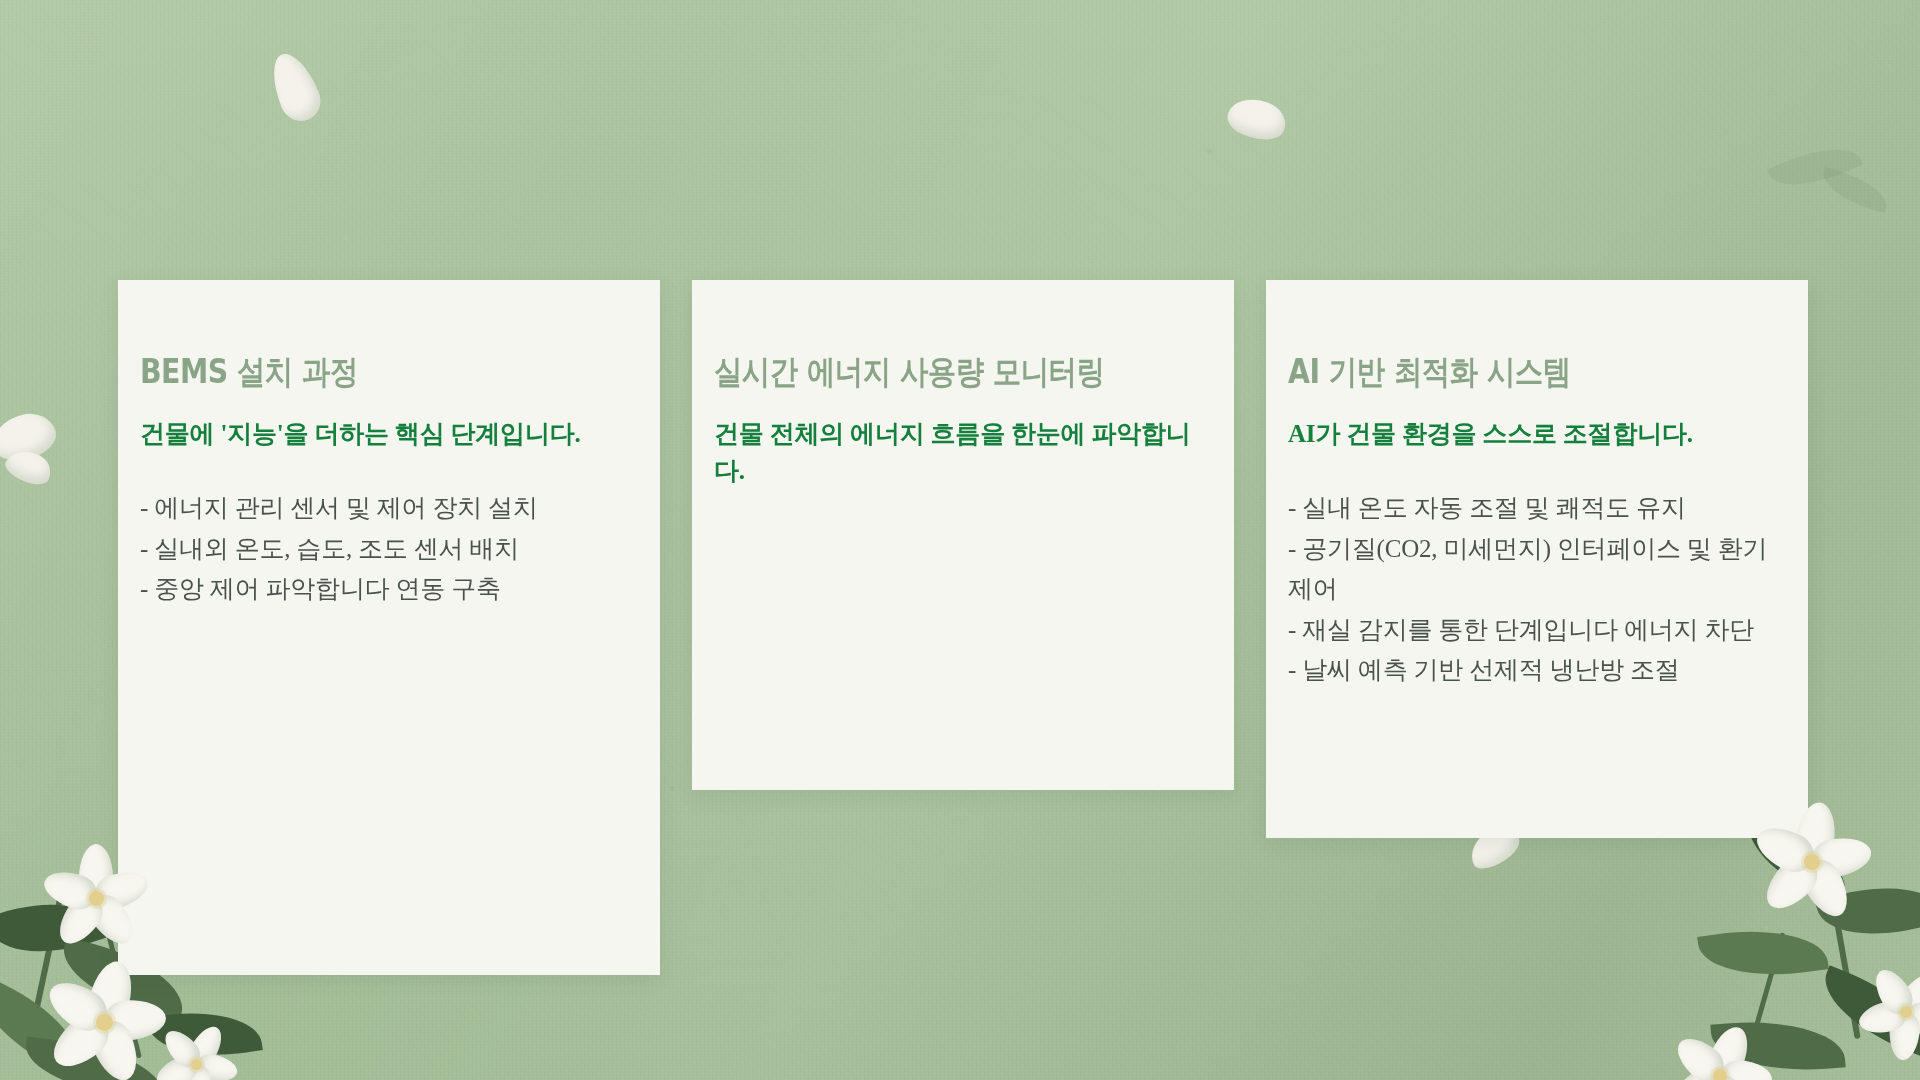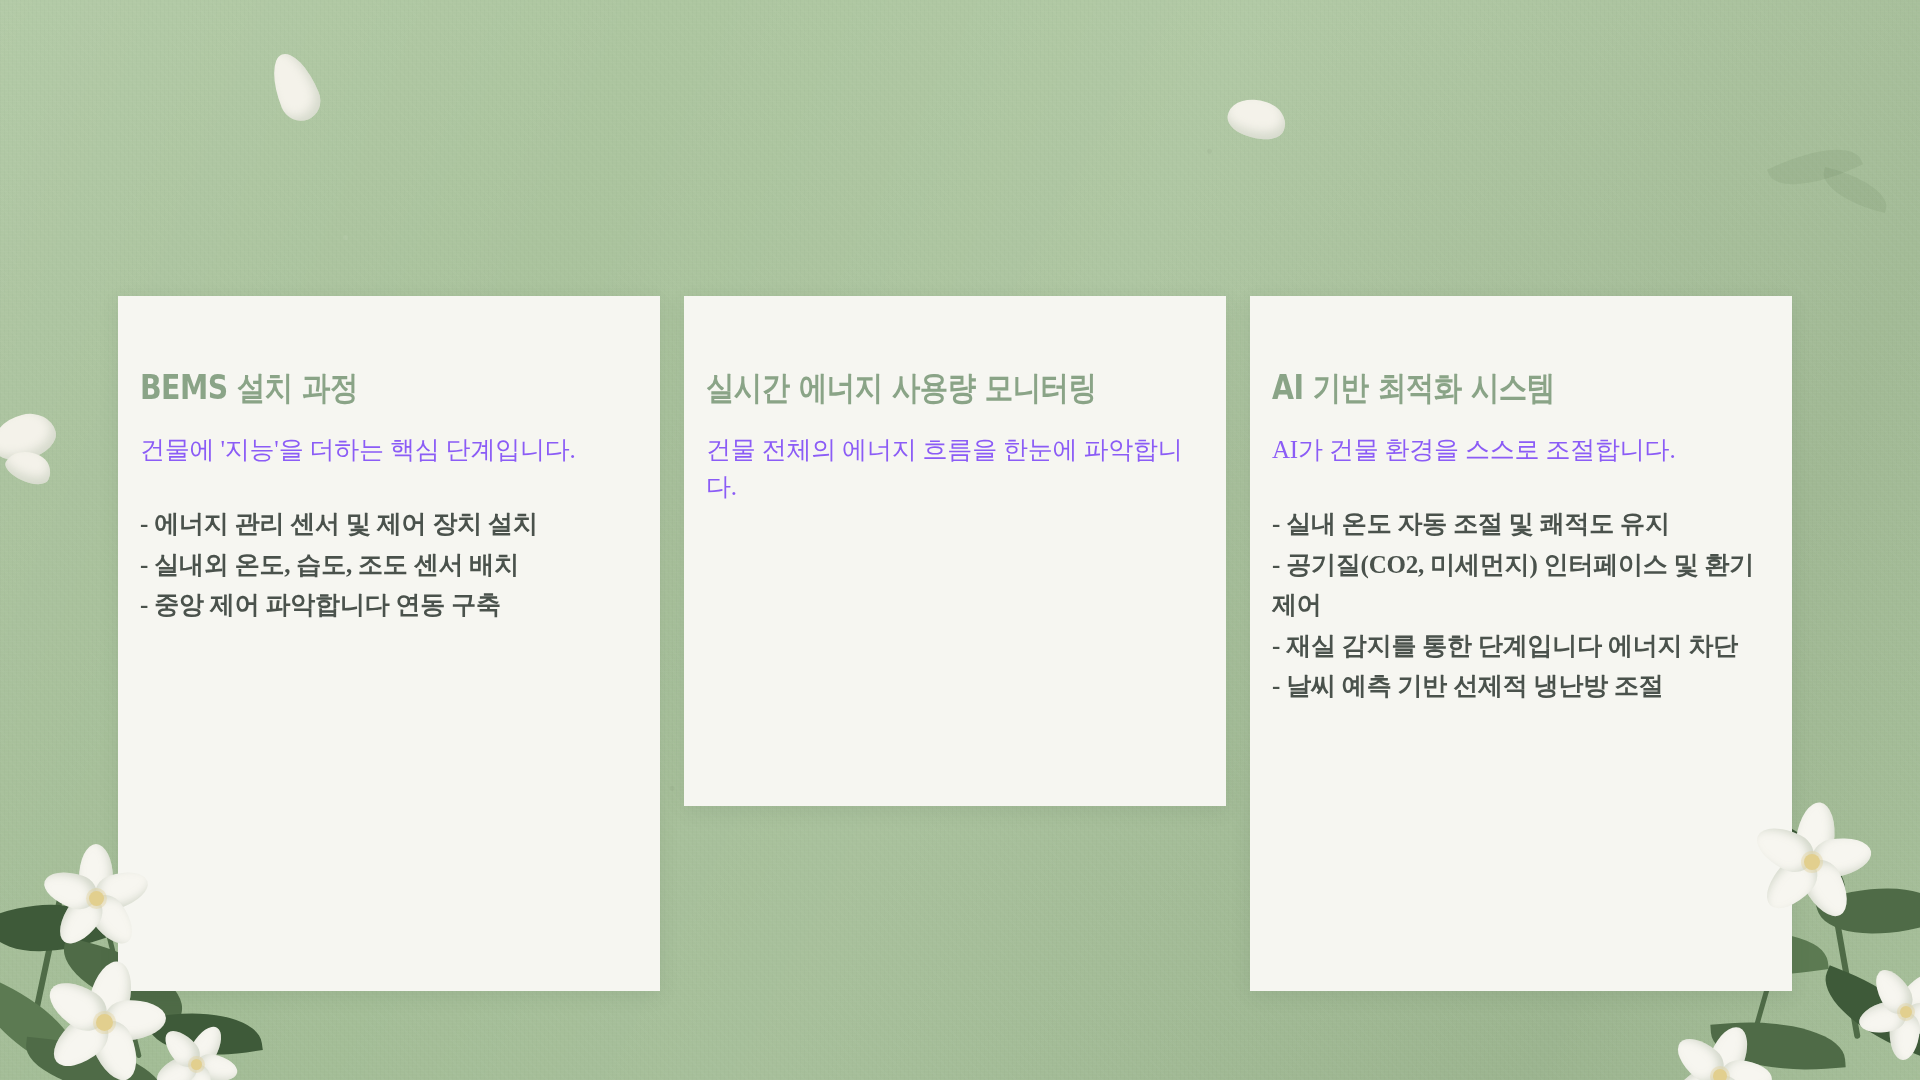--- a/index.html
+++ b/index.html
@@ -62,70 +62,71 @@
     transform: scaleX(0.82);
     transform-origin: center center;
     white-space: nowrap;
     text-shadow: 0 1px 0 rgba(255,255,255,0.12);
   }
 
   
   #cards {
     position: absolute;
     left: 118px;
-    top: 296px;
+    top: 280px;
     width: 1690px;
     display: flex;
     gap: 24px;
     z-index: 5;
+    justify-content: space-between;
   }
   .card {
     width: 542px;
     background: #f6f6f1;
     box-shadow: 0 5px 18px rgba(60,80,55,0.10);
     box-sizing: border-box;
     padding: 70px 32px 40px 22px;
   }
   .card.c1 { height: 695px; }
   .card.c2 { height: 510px; }
-  .card.c3 { height: 695px; }
+  .card.c3 { height: 558px; }
 
   .card-head {
     font-family: "DejaVu Sans", "Liberation Sans", sans-serif;
     font-weight: 700;
     font-size: 33px;
     letter-spacing: -0.6px;
     color: #8aa487;
     transform: scaleX(0.86);
     transform-origin: left center;
     white-space: nowrap;
     margin: 0 0 20px 0;
   }
   .card-lead {
     font-family: "Liberation Serif", "DejaVu Serif", serif;
     font-size: 25px;
     line-height: 1.48;
-    color: #8b5cf6;
+    color: #15803d;
     margin: 0 0 36px 0;
     letter-spacing: -0.2px;
+    font-weight: bold;
   }
   .card-list {
     list-style: none;
     margin: 0;
     padding: 0;
   }
   .card-list li {
     font-family: "Liberation Serif", "DejaVu Serif", serif;
     font-size: 25px;
     line-height: 1.62;
     color: #4a524c;
     letter-spacing: -0.2px;
     margin: 0;
     text-indent: 0;
-    font-weight: bold;
   }
 
   
   .petal {
     position: absolute;
     background: #f4f2ea;
     border-radius: 60% 40% 55% 45% / 70% 60% 40% 30%;
     box-shadow: inset -4px -6px 10px rgba(180,190,170,0.45);
     z-index: 4;
   }

